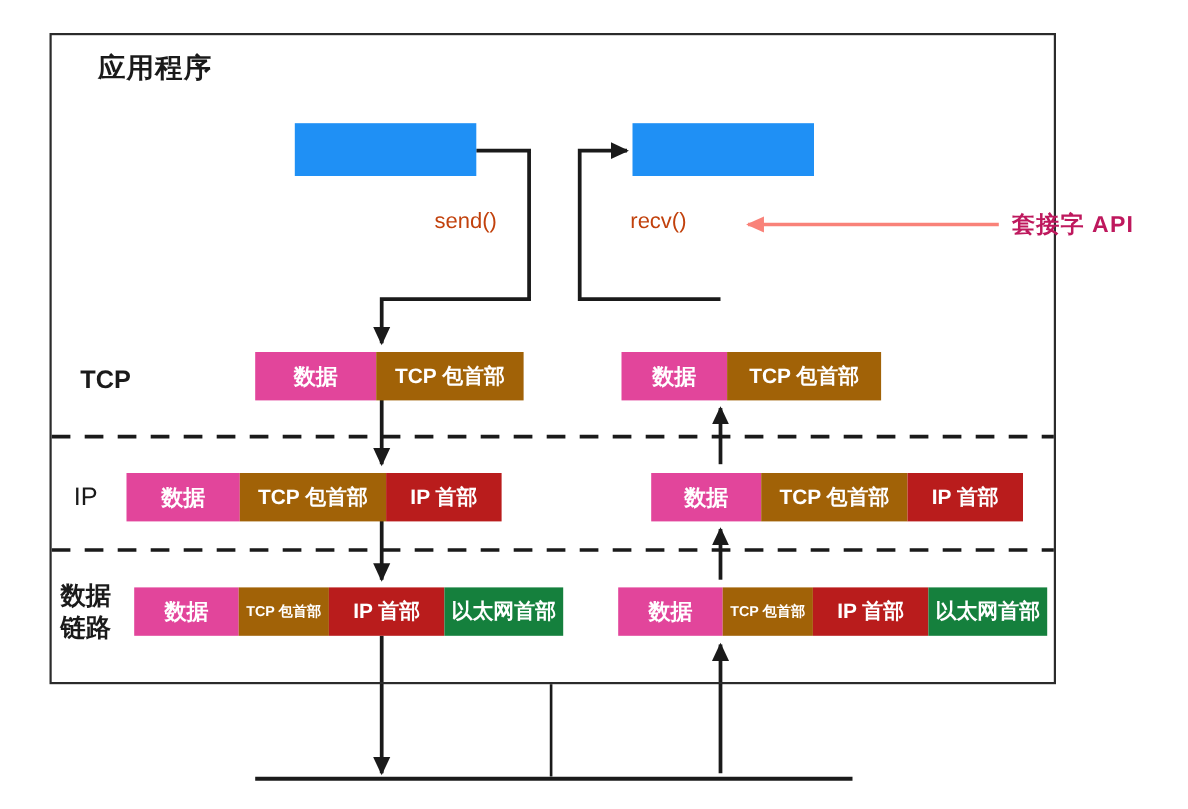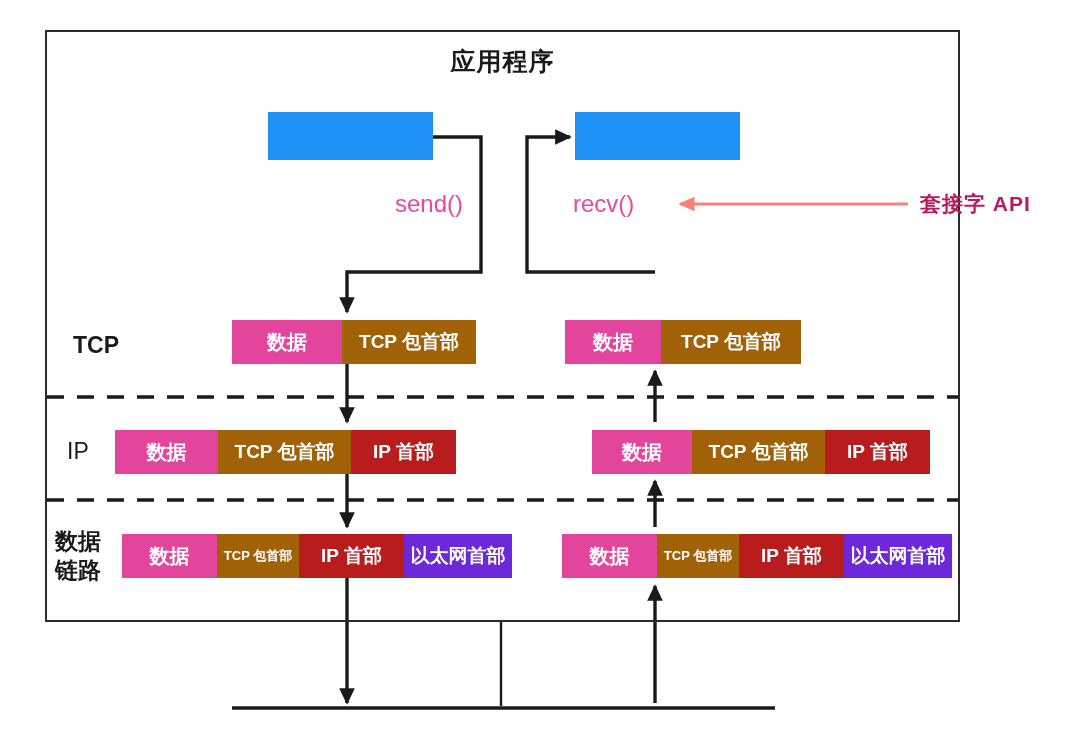--- a/index.html
+++ b/index.html
@@ -37,41 +37,42 @@
     border: 2px solid #2b2b2b;
     box-sizing: border-box;
     background: transparent;
   }
 
   .app-title {
     position: absolute;
     left: 45px;
     top: 45px;
     width: 915px;
-    text-align: center;
+    text-align: left;
     font-size: 25px;
     font-weight: bold;
     color: #1a1a1a;
     letter-spacing: 1px;
+    padding-left: 44px;
   }
 
   
   .socket-box {
     position: absolute;
     background: #1f90f5;
     height: 48px;
   }
   .socket-left  { left: 268px; top: 112px; width: 165px; }
   .socket-right { left: 575px; top: 112px; width: 165px; }
 
   
   .call-label {
     position: absolute;
-    font-size: 24px;
-    color: #ec4899;
+    font-size: 20px;
+    color: #c2410c;
     white-space: nowrap;
   }
   .call-send { left: 395px; top: 190px; }
   .call-recv { left: 533px; top: 190px; margin-left: 40px; }
 
   
   .api-label {
     position: absolute;
     left: 920px;
     top: 190px;
@@ -105,21 +106,21 @@
     align-items: center;
     justify-content: center;
     color: #ffffff;
     font-weight: bold;
     white-space: nowrap;
     box-sizing: border-box;
   }
   .seg.data  { background: #e2459b; }
   .seg.tcp   { background: #a16207; }
   .seg.ip    { background: #b91c1c; }
-  .seg.eth   { background: #6d28d9; }
+  .seg.eth   { background: #15803d; }
   .seg.fs-lg { font-size: 20px; }
   .seg.fs-md { font-size: 19px; }
   .seg.fs-sm { font-size: 13px; }
 
   
   .pk-tcp-l  { left: 232px; top: 320px; }
   .pk-ip-l   { left: 115px; top: 430px; }
   .pk-link-l { left: 122px; top: 534px; }
   .pk-tcp-r  { left: 565px; top: 320px; }
   .pk-ip-r   { left: 592px; top: 430px; }

